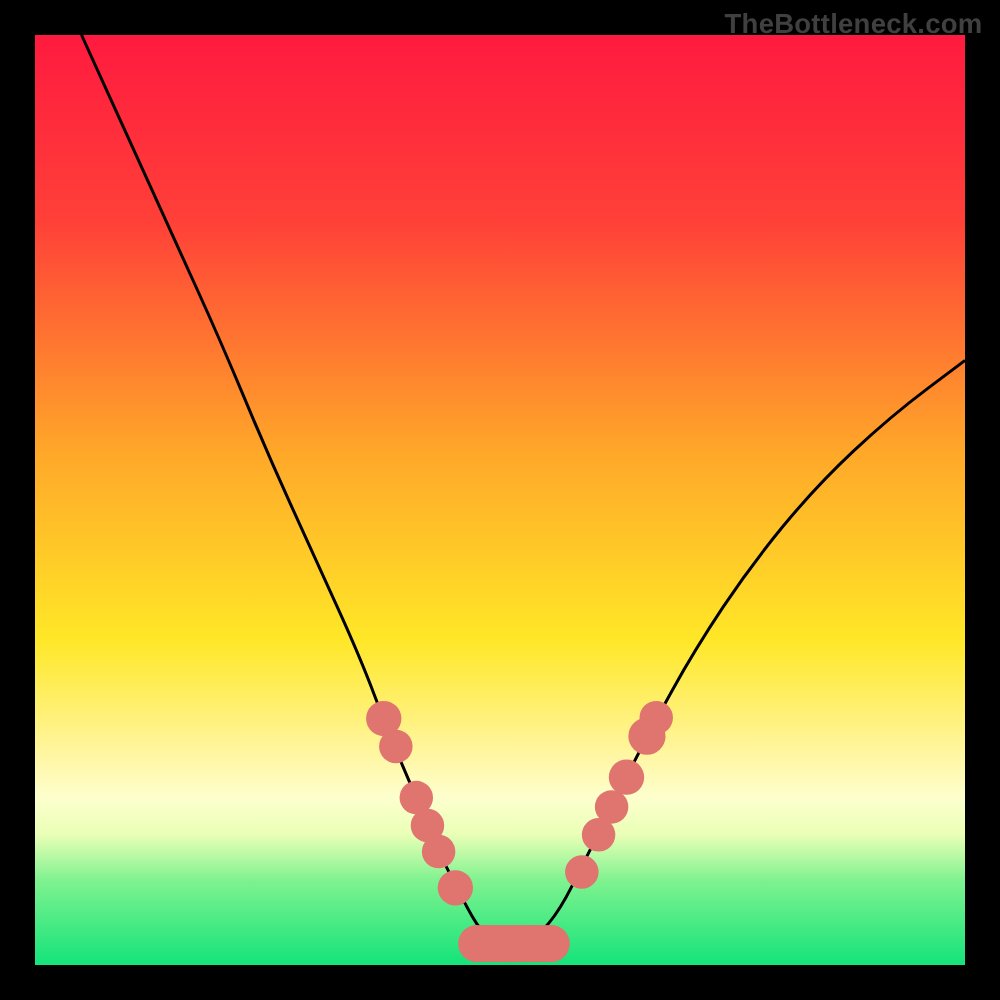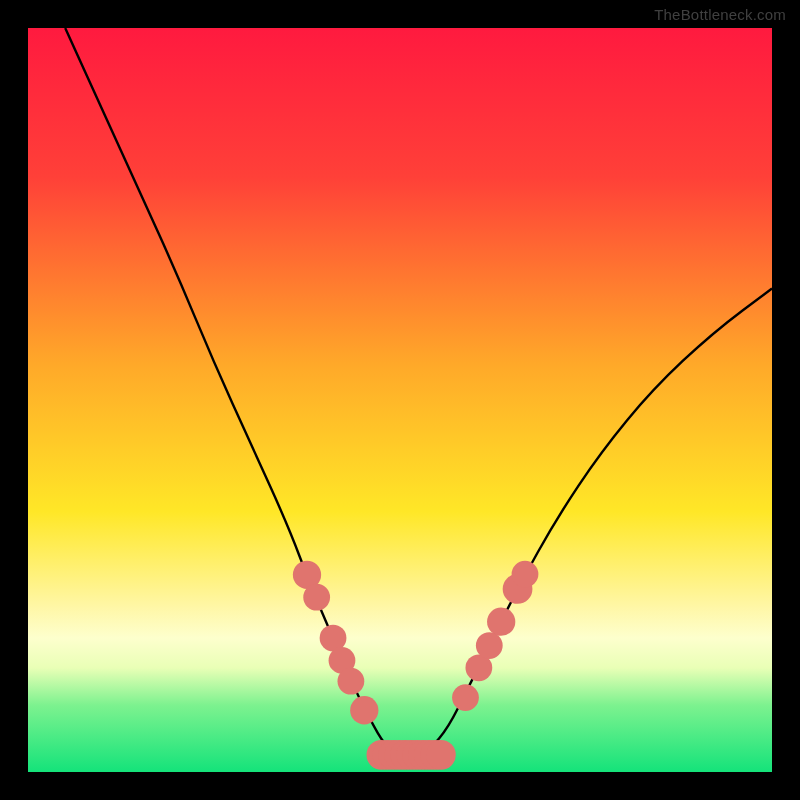--- a/index.html
+++ b/index.html
@@ -23,22 +23,22 @@
     top: 28px;
     width: 744px;
     height: 744px;
     overflow: hidden;
   }
   .watermark {
     position: absolute;
     top: 6px;
     right: 14px;
     color: #404040;
-    font-size: 15px;
-    font-weight: 400;
+    font-size: 22px;
+    font-weight: 700;
     letter-spacing: 0.2px;
     white-space: nowrap;
   }
   svg { display: block; }
 </style>
 </head>
 <body>
 
 <div class="frame">
   <div class="plot">

